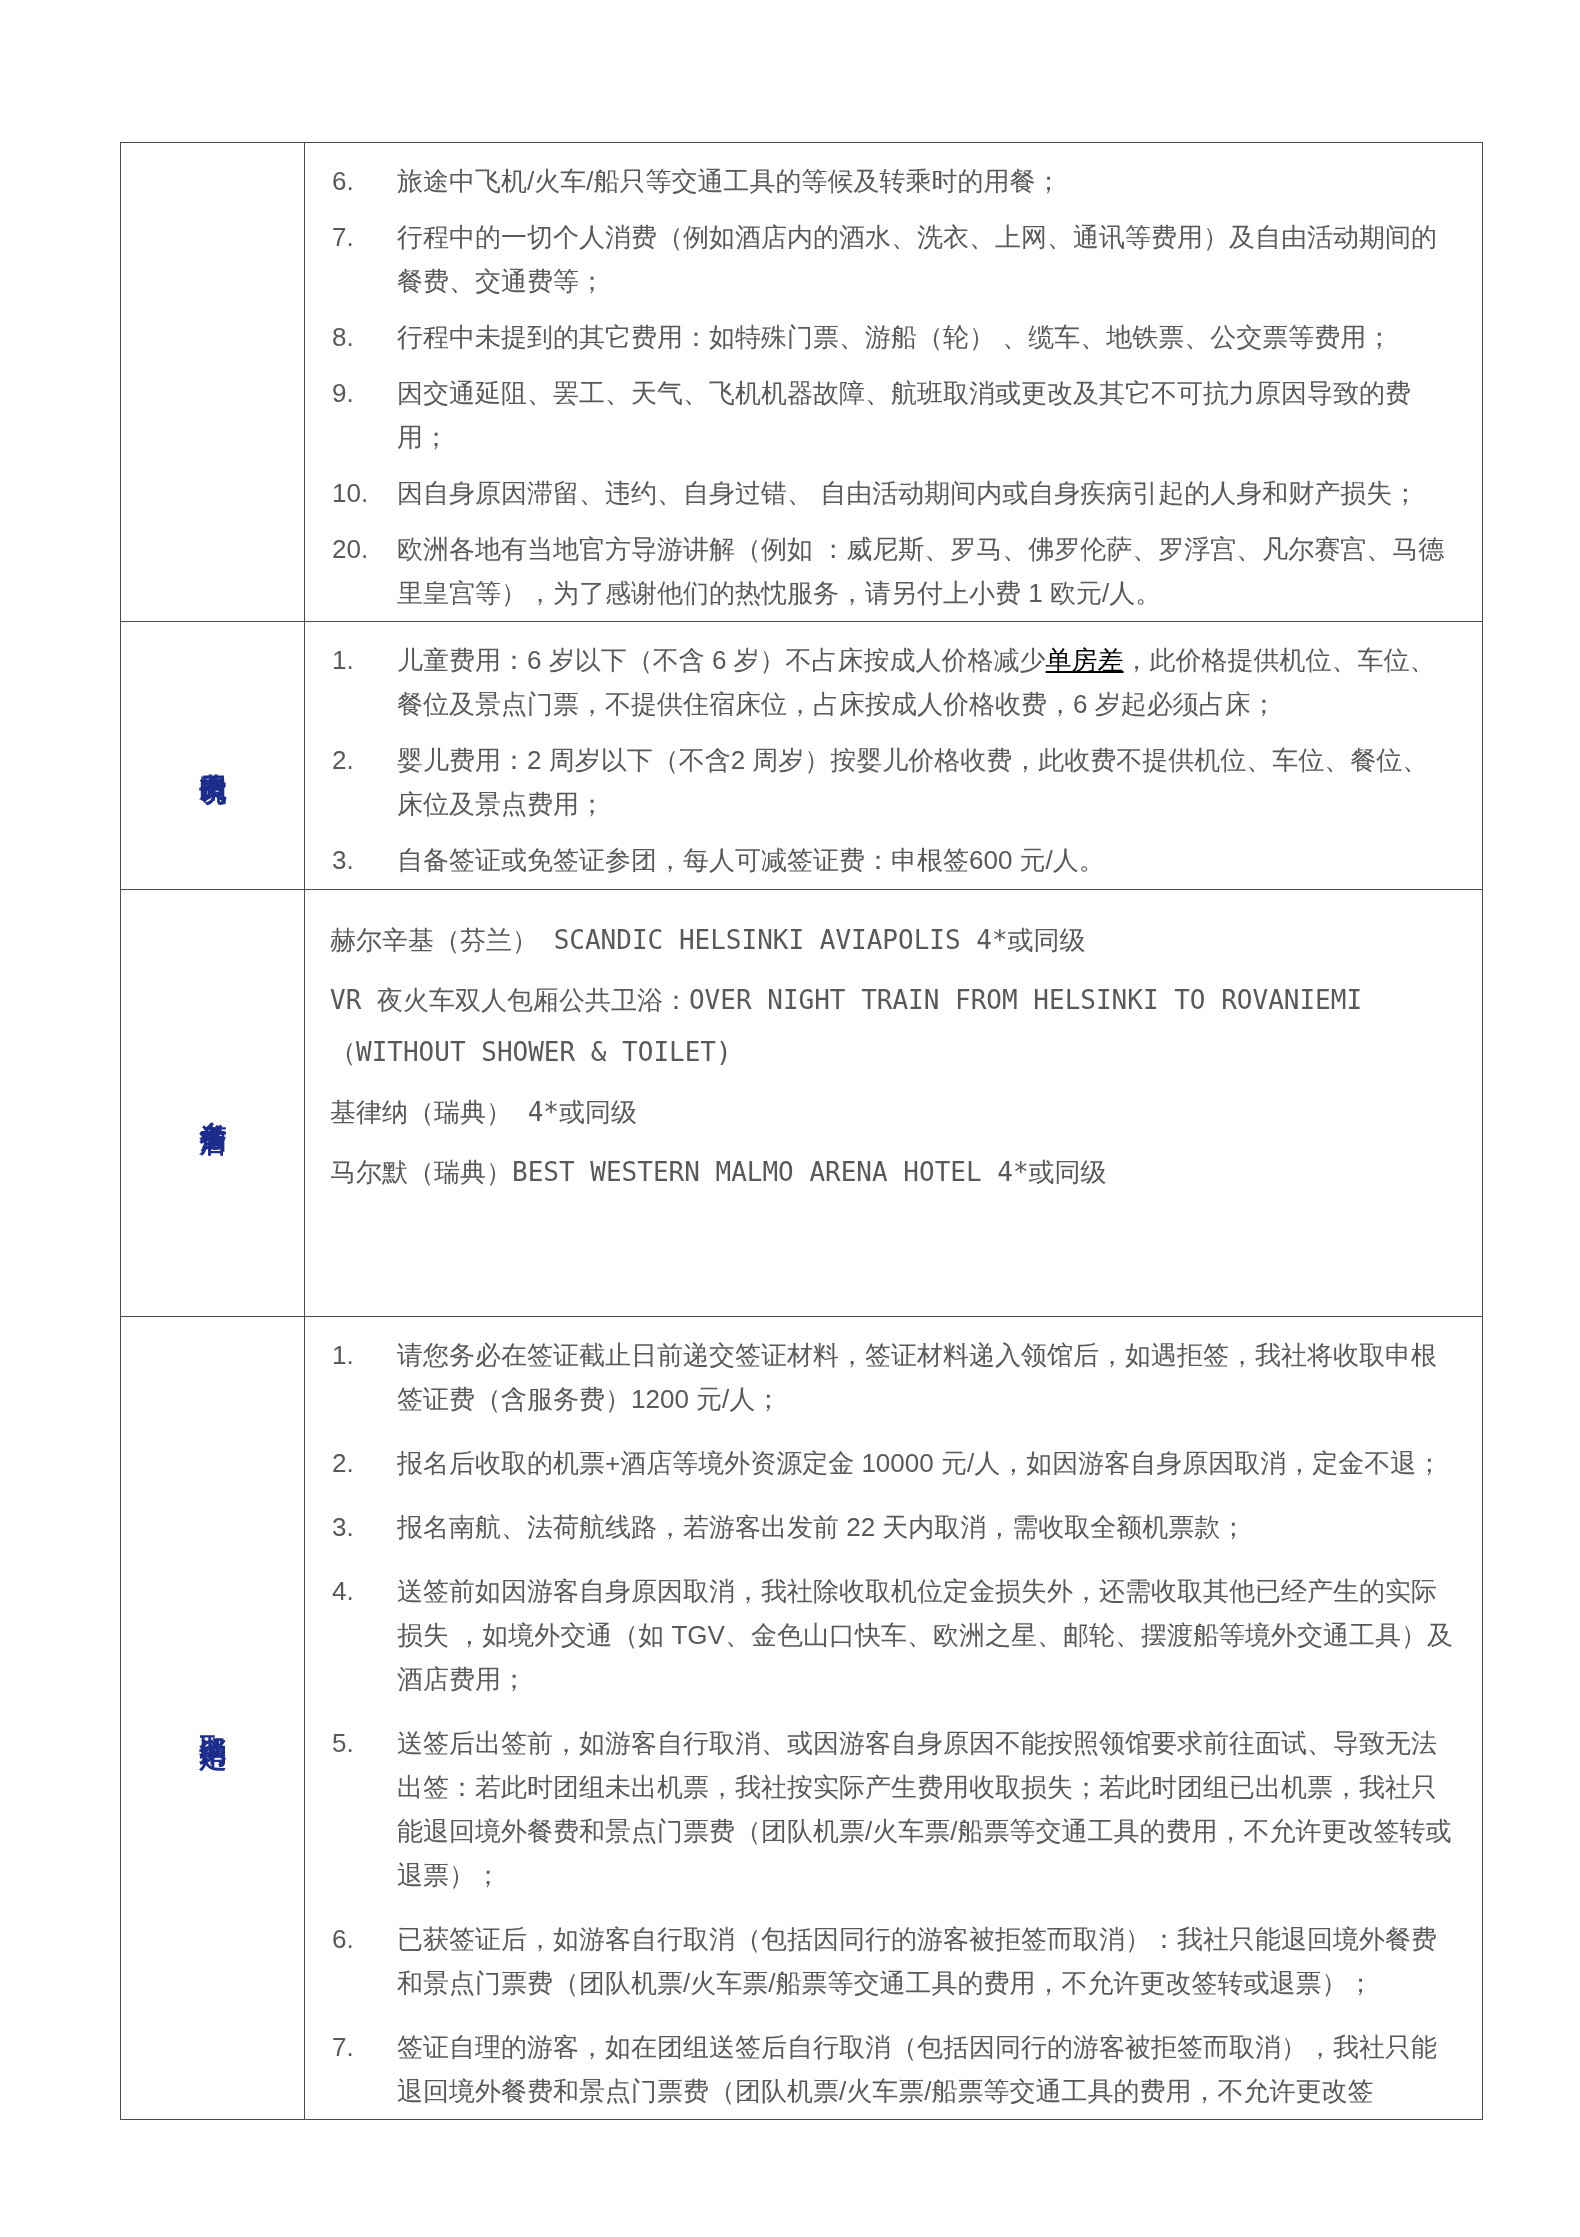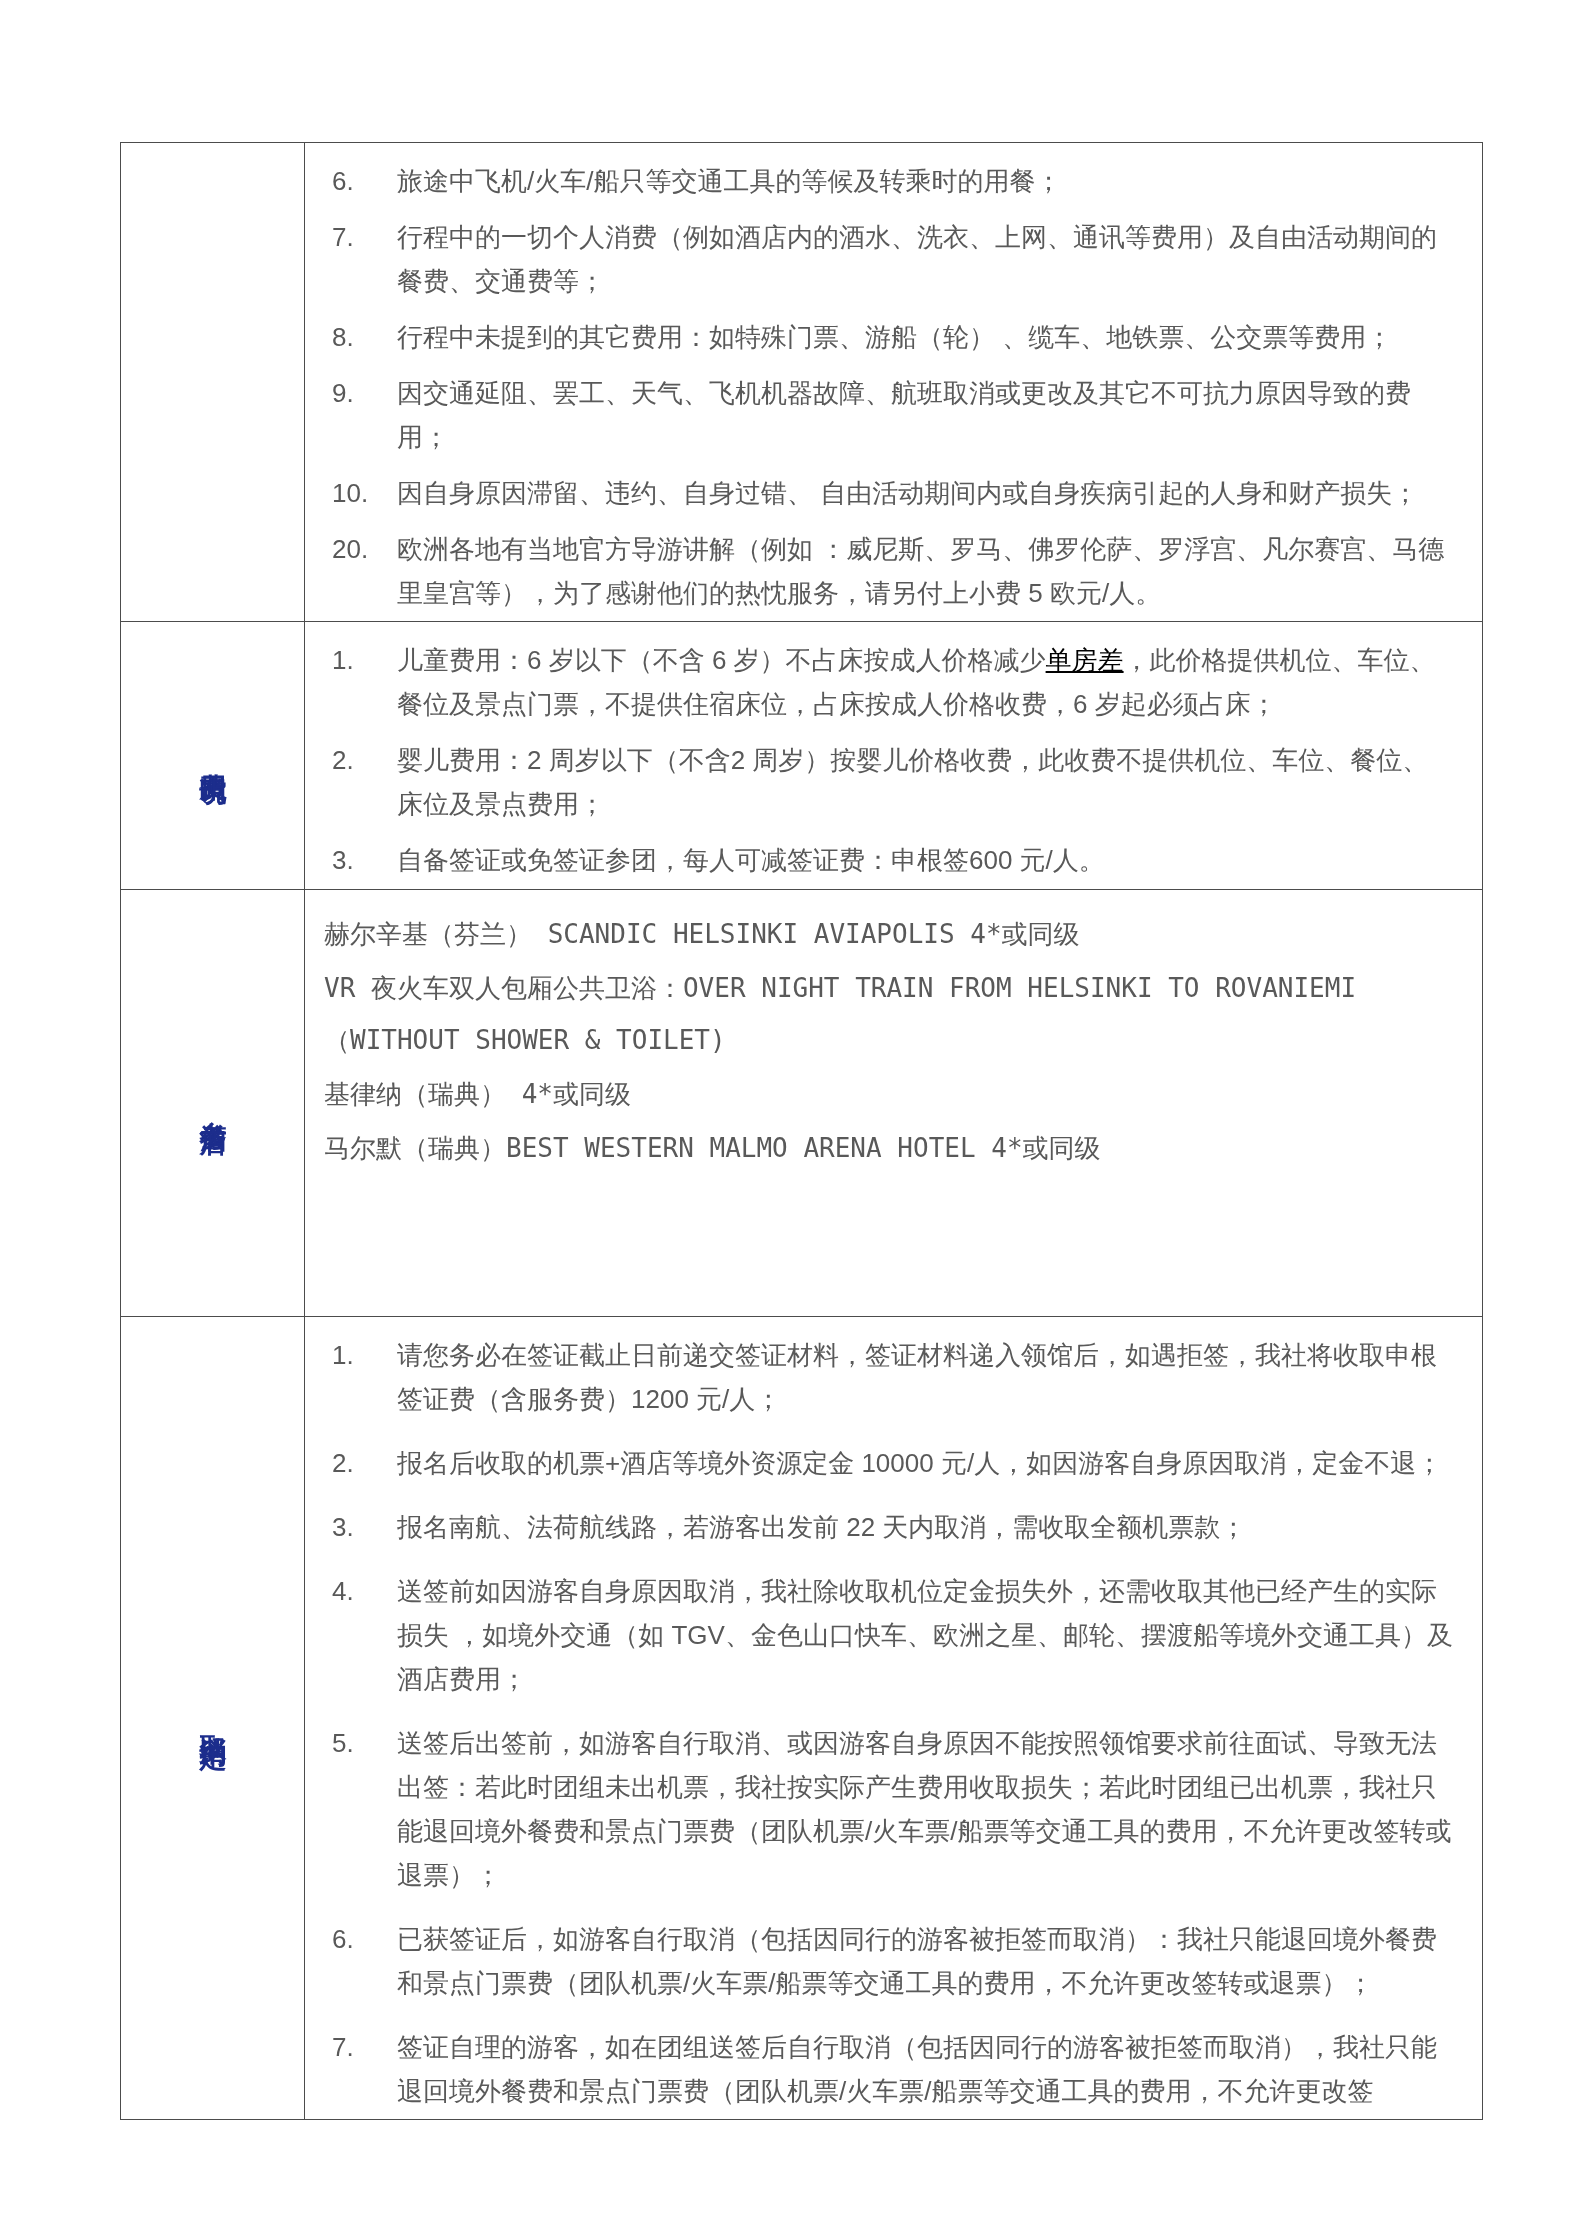--- a/index.html
+++ b/index.html
@@ -56,21 +56,21 @@
   }
   .r3 .bcell {
     padding-left: 17px;
     line-height: 52px;
     font-family: "DejaVu Sans Mono", "Liberation Mono", monospace;
   }
   .item { display: flex; margin-bottom: 12px; }
   .r4 .item { margin-bottom: 20px; }
   .item .num { width: 65px; flex: none; }
   .item .txt { flex: 1; }
-  .hotel-line { margin: 2px; }
+  .hotel-line { margin: 8px; }
   .doc-link {
     color: #000000;
     text-decoration: underline;
     cursor: pointer;
   }
 </style>
 </head>
 <body>
 
 <div class="doc-table">
@@ -93,21 +93,21 @@
       <div class="item">
         <span class="num">9.</span>
         <div class="txt">因交通延阻、罢工、天气、飞机机器故障、航班取消或更改及其它不可抗力原因导致的费用；</div>
       </div>
       <div class="item">
         <span class="num">10.</span>
         <div class="txt">因自身原因滞留、违约、自身过错、 自由活动期间内或自身疾病引起的人身和财产损失；</div>
       </div>
       <div class="item">
         <span class="num">20.</span>
-        <div class="txt">欧洲各地有当地官方导游讲解（例如 ：威尼斯、罗马、佛罗伦萨、罗浮宫、凡尔赛宫、马德里皇宫等），为了感谢他们的热忱服务，请另付上小费 5 欧元/人。</div>
+        <div class="txt">欧洲各地有当地官方导游讲解（例如 ：威尼斯、罗马、佛罗伦萨、罗浮宫、凡尔赛宫、马德里皇宫等），为了感谢他们的热忱服务，请另付上小费 1 欧元/人。</div>
       </div>
     </div>
   </div>
 
   <div class="trow r2">
     <div class="hcell">
       <span class="vhead">费用说明</span>
     </div>
     <div class="bcell">
       <div class="item">

